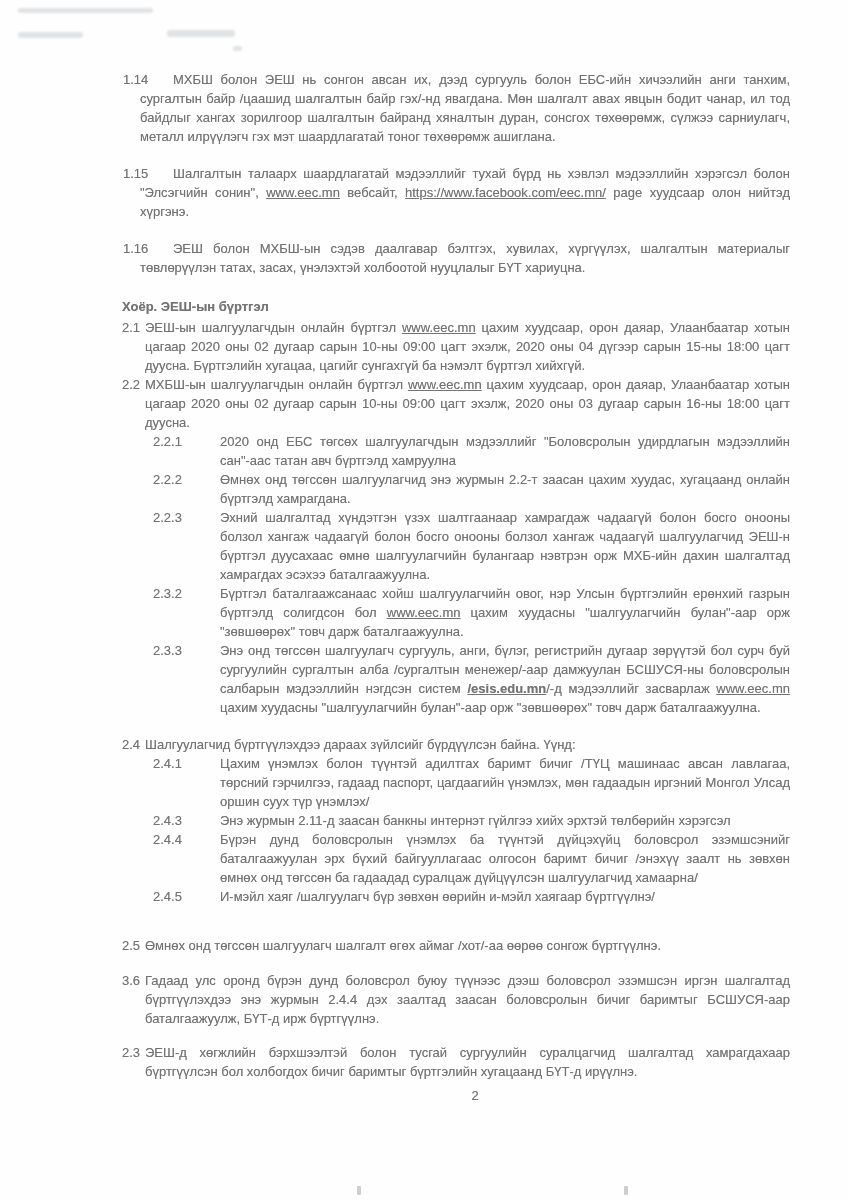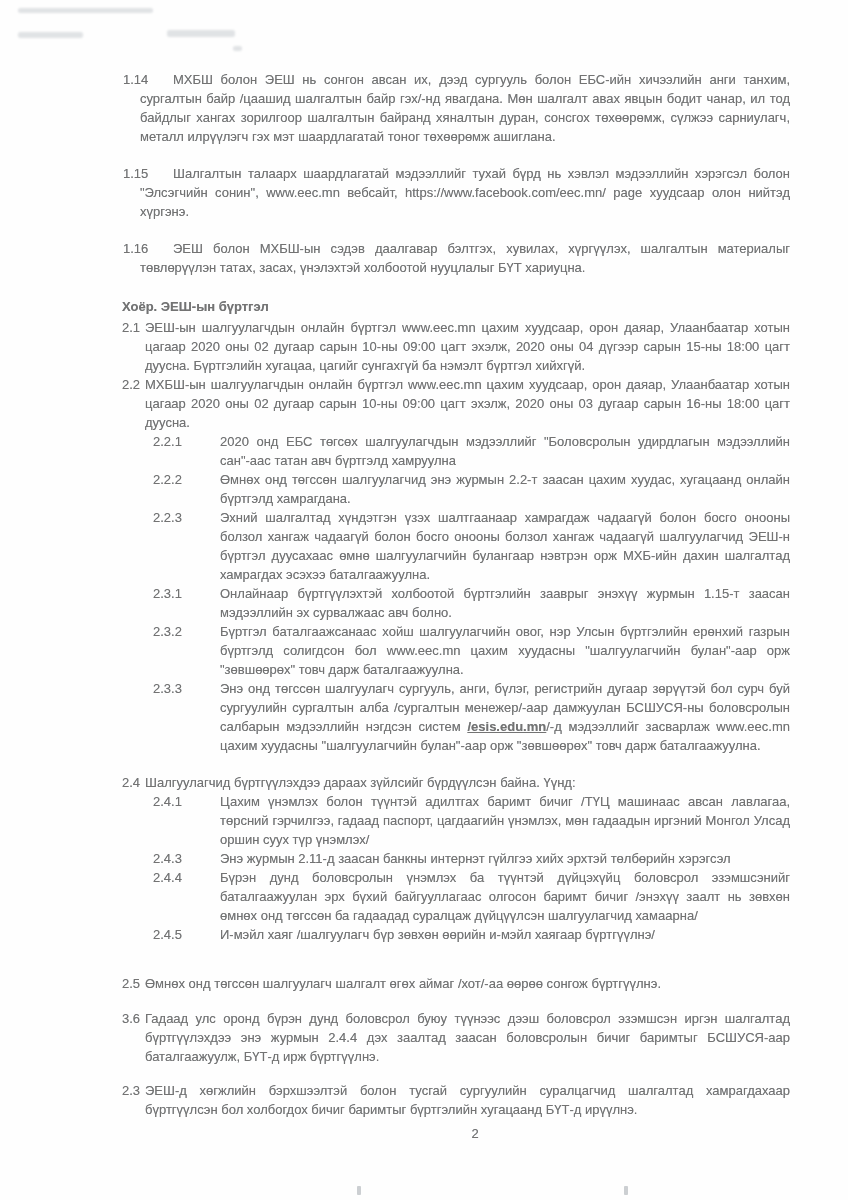--- a/index.html
+++ b/index.html
@@ -29,21 +29,21 @@
   .lvl3 { margin-left: 220px; }
   .lvl3 > .num { display: inline-block; margin-left: -67px; width: 67px; }
   .heading {
     margin: 20px 58px 2px 122px;
     font-weight: bold;
   }
   .g15 { margin-top: 15px; }
   .g16 { margin-top: 16px; }
   .g18 { margin-top: 18px; }
   .g30 { margin-top: 30px; }
-  .seg.link { }
+  .seg.link { text-decoration: underline; }
   .seg.bold { font-weight: normal; }
   .seg.boldlink { font-weight: bold; text-decoration: underline; }
   .pagenum {
     margin: 5px 58px 0 160px;
     text-align: center;
   }
   .artifact {
     position: absolute;
     background: #c9cdd1;
     opacity: 0.55;
@@ -72,21 +72,20 @@
     <div id="paragraphs">
         <div class="para lvl1"><span class="num">1.14</span><span class="seg plain">МХБШ болон ЭЕШ нь сонгон авсан их, дээд сургууль болон ЕБС-ийн хичээлийн анги танхим, сургалтын байр /цаашид шалгалтын байр гэх/-нд явагдана. Мөн шалгалт авах явцын бодит чанар, ил тод байдлыг хангах зорилгоор шалгалтын байранд хяналтын дуран, сонсгох төхөөрөмж, сүлжээ сарниулагч, металл илрүүлэгч гэх мэт шаардлагатай тоног төхөөрөмж ашиглана.</span></div>
         <div class="para lvl1 g18"><span class="num">1.15</span><span class="seg plain">Шалгалтын талаарх шаардлагатай мэдээллийг тухай бүрд нь хэвлэл мэдээллийн хэрэгсэл болон "Элсэгчийн сонин", </span><span class="seg link">www.eec.mn</span><span class="seg plain"> вебсайт, </span><span class="seg link">https://www.facebook.com/eec.mn/</span><span class="seg plain"> page хуудсаар олон нийтэд хүргэнэ.</span></div>
         <div class="para lvl1 g18"><span class="num">1.16</span><span class="seg plain">ЭЕШ болон МХБШ-ын сэдэв даалгавар бэлтгэх, хувилах, хүргүүлэх, шалгалтын материалыг төвлөрүүлэн татах, засах, үнэлэхтэй холбоотой нууцлалыг БҮТ хариуцна.</span></div>
         <div class="heading">Хоёр. ЭЕШ-ын бүртгэл</div>
         <div class="para lvl2"><span class="num">2.1</span><span class="seg plain">ЭЕШ-ын шалгуулагчдын онлайн бүртгэл </span><span class="seg link">www.eec.mn</span><span class="seg plain"> цахим хуудсаар, орон даяар,  Улаанбаатар хотын цагаар 2020 оны 02 дугаар сарын 10-ны 09:00 цагт эхэлж, 2020 оны 04 дүгээр сарын 15-ны 18:00 цагт дуусна. Бүртгэлийн хугацаа, цагийг сунгахгүй ба нэмэлт бүртгэл хийхгүй.</span></div>
         <div class="para lvl2"><span class="num">2.2</span><span class="seg plain">МХБШ-ын шалгуулагчдын онлайн бүртгэл </span><span class="seg link">www.eec.mn</span><span class="seg plain">  цахим хуудсаар, орон даяар, Улаанбаатар хотын цагаар 2020 оны 02 дугаар сарын 10-ны 09:00 цагт эхэлж, 2020 оны 03 дугаар сарын 16-ны 18:00 цагт дуусна.</span></div>
         <div class="para lvl3"><span class="num">2.2.1</span><span class="seg plain">2020 онд ЕБС төгсөх шалгуулагчдын мэдээллийг "Боловсролын удирдлагын мэдээллийн сан"-аас татан авч бүртгэлд хамруулна</span></div>
         <div class="para lvl3"><span class="num">2.2.2</span><span class="seg plain">Өмнөх онд төгссөн шалгуулагчид энэ журмын 2.2-т заасан цахим хуудас, хугацаанд онлайн бүртгэлд хамрагдана.</span></div>
         <div class="para lvl3"><span class="num">2.2.3</span><span class="seg plain">Эхний шалгалтад хүндэтгэн үзэх шалтгаанаар хамрагдаж чадаагүй болон босго онооны болзол хангаж чадаагүй болон босго онооны болзол хангаж чадаагүй шалгуулагчид ЭЕШ-н бүртгэл дуусахаас өмнө шалгуулагчийн булангаар нэвтрэн орж МХБ-ийн дахин шалгалтад хамрагдах эсэхээ баталгаажуулна.</span></div>
-        <div class="para lvl3"><span class="num">2.3.1</span><span class="seg plain">Онлайнаар бүртгүүлэхтэй холбоотой бүртгэлийн зааврыг энэхүү журмын 1.15-т заасан мэдээллийн эх сурвалжаас авч болно.</span></div>
         <div class="para lvl3"><span class="num">2.3.2</span><span class="seg plain">Бүртгэл баталгаажсанаас хойш шалгуулагчийн овог, нэр Улсын бүртгэлийн ерөнхий газрын бүртгэлд солигдсон бол </span><span class="seg link">www.eec.mn</span><span class="seg plain">  цахим хуудасны "</span><span class="seg bold">шалгуулагчийн булан</span><span class="seg plain">"-аар орж </span><span class="seg bold">"зөвшөөрөх"</span><span class="seg plain"> товч дарж баталгаажуулна.</span></div>
         <div class="para lvl3"><span class="num">2.3.3</span><span class="seg plain">Энэ онд төгссөн шалгуулагч сургууль, анги, бүлэг, регистрийн дугаар зөрүүтэй бол сурч буй сургуулийн сургалтын алба /сургалтын менежер/-аар дамжуулан БСШУСЯ-ны боловсролын салбарын мэдээллийн нэгдсэн систем </span><span class="seg boldlink">/esis.edu.mn</span><span class="seg plain">/-д мэдээллийг засварлаж </span><span class="seg link">www.eec.mn</span><span class="seg plain"> цахим хуудасны "</span><span class="seg bold">шалгуулагчийн булан</span><span class="seg plain">"-аар орж "</span><span class="seg bold">зөвшөөрөх"</span><span class="seg plain"> товч дарж баталгаажуулна.</span></div>
         <div class="para lvl2 g18"><span class="num">2.4</span><span class="seg plain">Шалгуулагчид бүртгүүлэхдээ дараах зүйлсийг бүрдүүлсэн байна. Үүнд:</span></div>
         <div class="para lvl3"><span class="num">2.4.1</span><span class="seg plain">Цахим үнэмлэх болон түүнтэй адилтгах баримт бичиг /ТҮЦ машинаас авсан лавлагаа, төрсний гэрчилгээ, гадаад паспорт, цагдаагийн үнэмлэх, мөн гадаадын иргэний Монгол Улсад оршин суух түр үнэмлэх/</span></div>
         <div class="para lvl3"><span class="num">2.4.3</span><span class="seg plain">Энэ журмын 2.11-д заасан банкны интернэт гүйлгээ хийх эрхтэй төлбөрийн хэрэгсэл</span></div>
         <div class="para lvl3"><span class="num">2.4.4</span><span class="seg plain">Бүрэн дунд боловсролын үнэмлэх ба түүнтэй дүйцэхүйц боловсрол эзэмшсэнийг баталгаажуулан эрх бүхий байгууллагаас олгосон баримт бичиг /энэхүү заалт нь зөвхөн өмнөх онд төгссөн ба гадаадад суралцаж дүйцүүлсэн шалгуулагчид хамаарна/</span></div>
         <div class="para lvl3"><span class="num">2.4.5</span><span class="seg plain">И-мэйл хаяг /шалгуулагч бүр зөвхөн өөрийн и-мэйл хаягаар бүртгүүлнэ/</span></div>
         <div class="para lvl2 g30"><span class="num">2.5</span><span class="seg plain">Өмнөх онд төгссөн шалгуулагч шалгалт өгөх аймаг /хот/-аа өөрөө сонгож бүртгүүлнэ.</span></div>
         <div class="para lvl2 g16"><span class="num">3.6</span><span class="seg plain">Гадаад улс оронд бүрэн дунд боловсрол буюу түүнээс дээш боловсрол эзэмшсэн иргэн шалгалтад бүртгүүлэхдээ энэ журмын 2.4.4 дэх заалтад заасан боловсролын бичиг баримтыг БСШУСЯ-аар баталгаажуулж, БҮТ-д ирж бүртгүүлнэ.</span></div>
         <div class="para lvl2 g15"><span class="num">2.3</span><span class="seg plain">ЭЕШ-д хөгжлийн бэрхшээлтэй болон тусгай сургуулийн суралцагчид шалгалтад хамрагдахаар бүртгүүлсэн бол холбогдох бичиг баримтыг бүртгэлийн хугацаанд БҮТ-д ирүүлнэ.</span></div>

